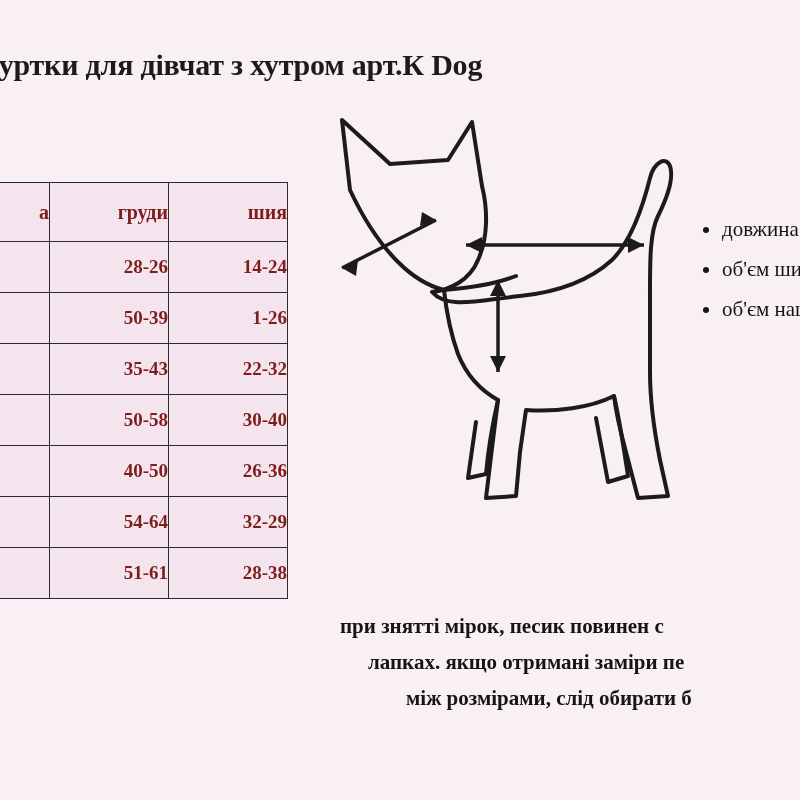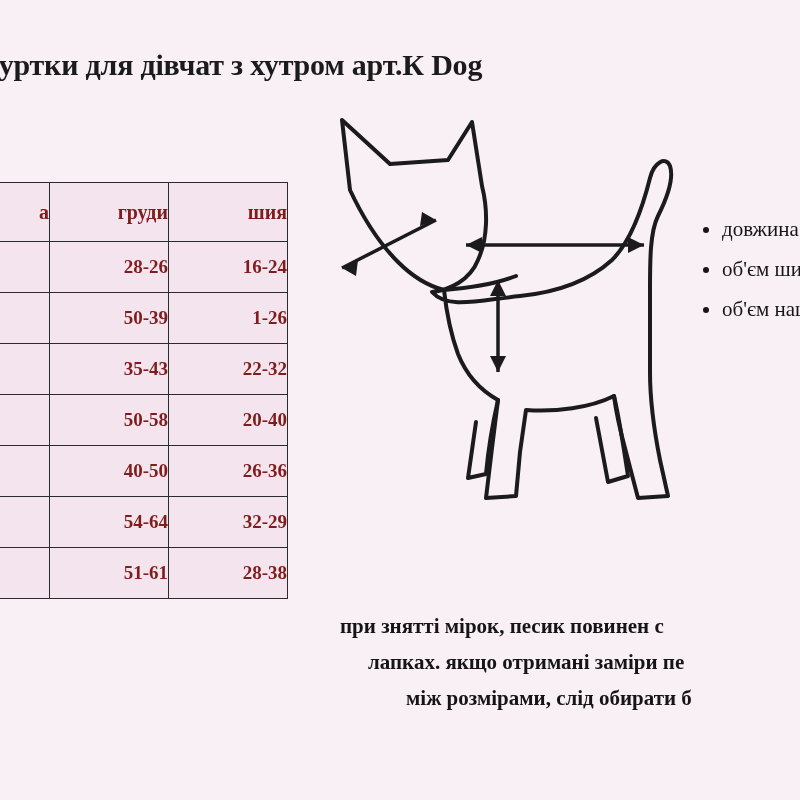--- a/index.html
+++ b/index.html
@@ -125,36 +125,36 @@
       <tr>
         <th class="col-first">а</th>
         <th>груди</th>
         <th>шия</th>
       </tr>
     </thead>
     <tbody>
       <tr>
         <td class="col-first"></td>
         <td>28-26</td>
-        <td>16-24</td>
+        <td>14-24</td>
       </tr>
       <tr>
         <td class="col-first"></td>
         <td>50-39</td>
         <td>1-26</td>
       </tr>
       <tr>
         <td class="col-first"></td>
         <td>35-43</td>
         <td>22-32</td>
       </tr>
       <tr>
         <td class="col-first"></td>
         <td>50-58</td>
-        <td>20-40</td>
+        <td>30-40</td>
       </tr>
       <tr>
         <td class="col-first"></td>
         <td>40-50</td>
         <td>26-36</td>
       </tr>
       <tr>
         <td class="col-first"></td>
         <td>54-64</td>
         <td>32-29</td>

